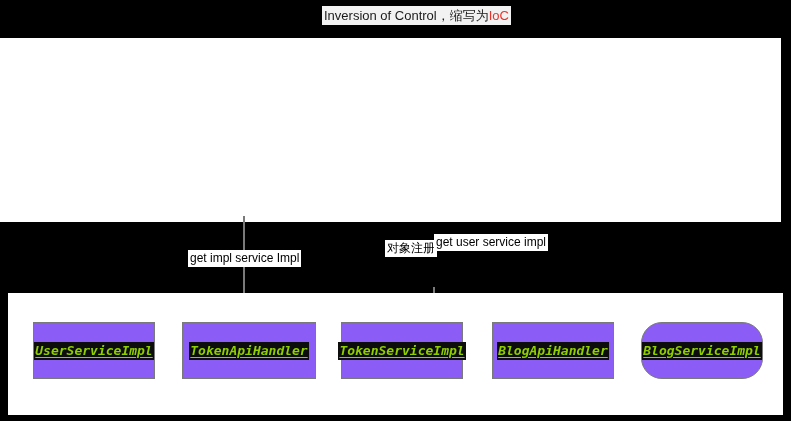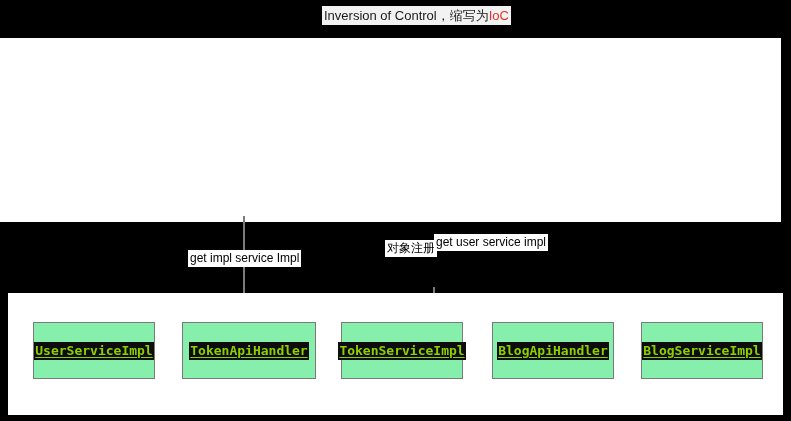--- a/index.html
+++ b/index.html
@@ -108,45 +108,46 @@
     width: 775px;
     height: 122px;
     background: #ffffff;
   }
 
   
   .node-box {
     position: absolute;
     top: 322px;
     height: 57px;
-    background: #86efac;
+    background: #8b5cf6;
     border: 1px solid #7a7a7a;
     box-sizing: border-box;
     display: flex;
     align-items: center;
     justify-content: center;
+    font-style: italic;
   }
   .node-label {
     background: #0d0d0d;
     color: #8fce00;
     font-family: "DejaVu Sans Mono", "Liberation Mono", monospace;
     font-size: 13px;
     line-height: 18px;
     font-weight: bold;
     text-decoration: underline;
     text-underline-offset: 2px;
     padding: 0 1px;
     white-space: nowrap;
   }
 
   #node-0 { left: 33px;  width: 122px; }
   #node-1 { left: 182px; width: 134px; }
   #node-2 { left: 341px; width: 122px; }
   #node-3 { left: 492px; width: 122px; align-items: center; }
-  #node-4 { left: 641px; width: 122px; }
+  #node-4 { left: 641px; width: 122px; border-radius: 21px; }
 </style>
 </head>
 <body>
 
 <div id="title-bar">
   <div id="title-text"><span>Inversion of Control，缩写为</span><span class="accent">IoC</span></div>
 </div>
 
 <div id="upper-panel"></div>
 

